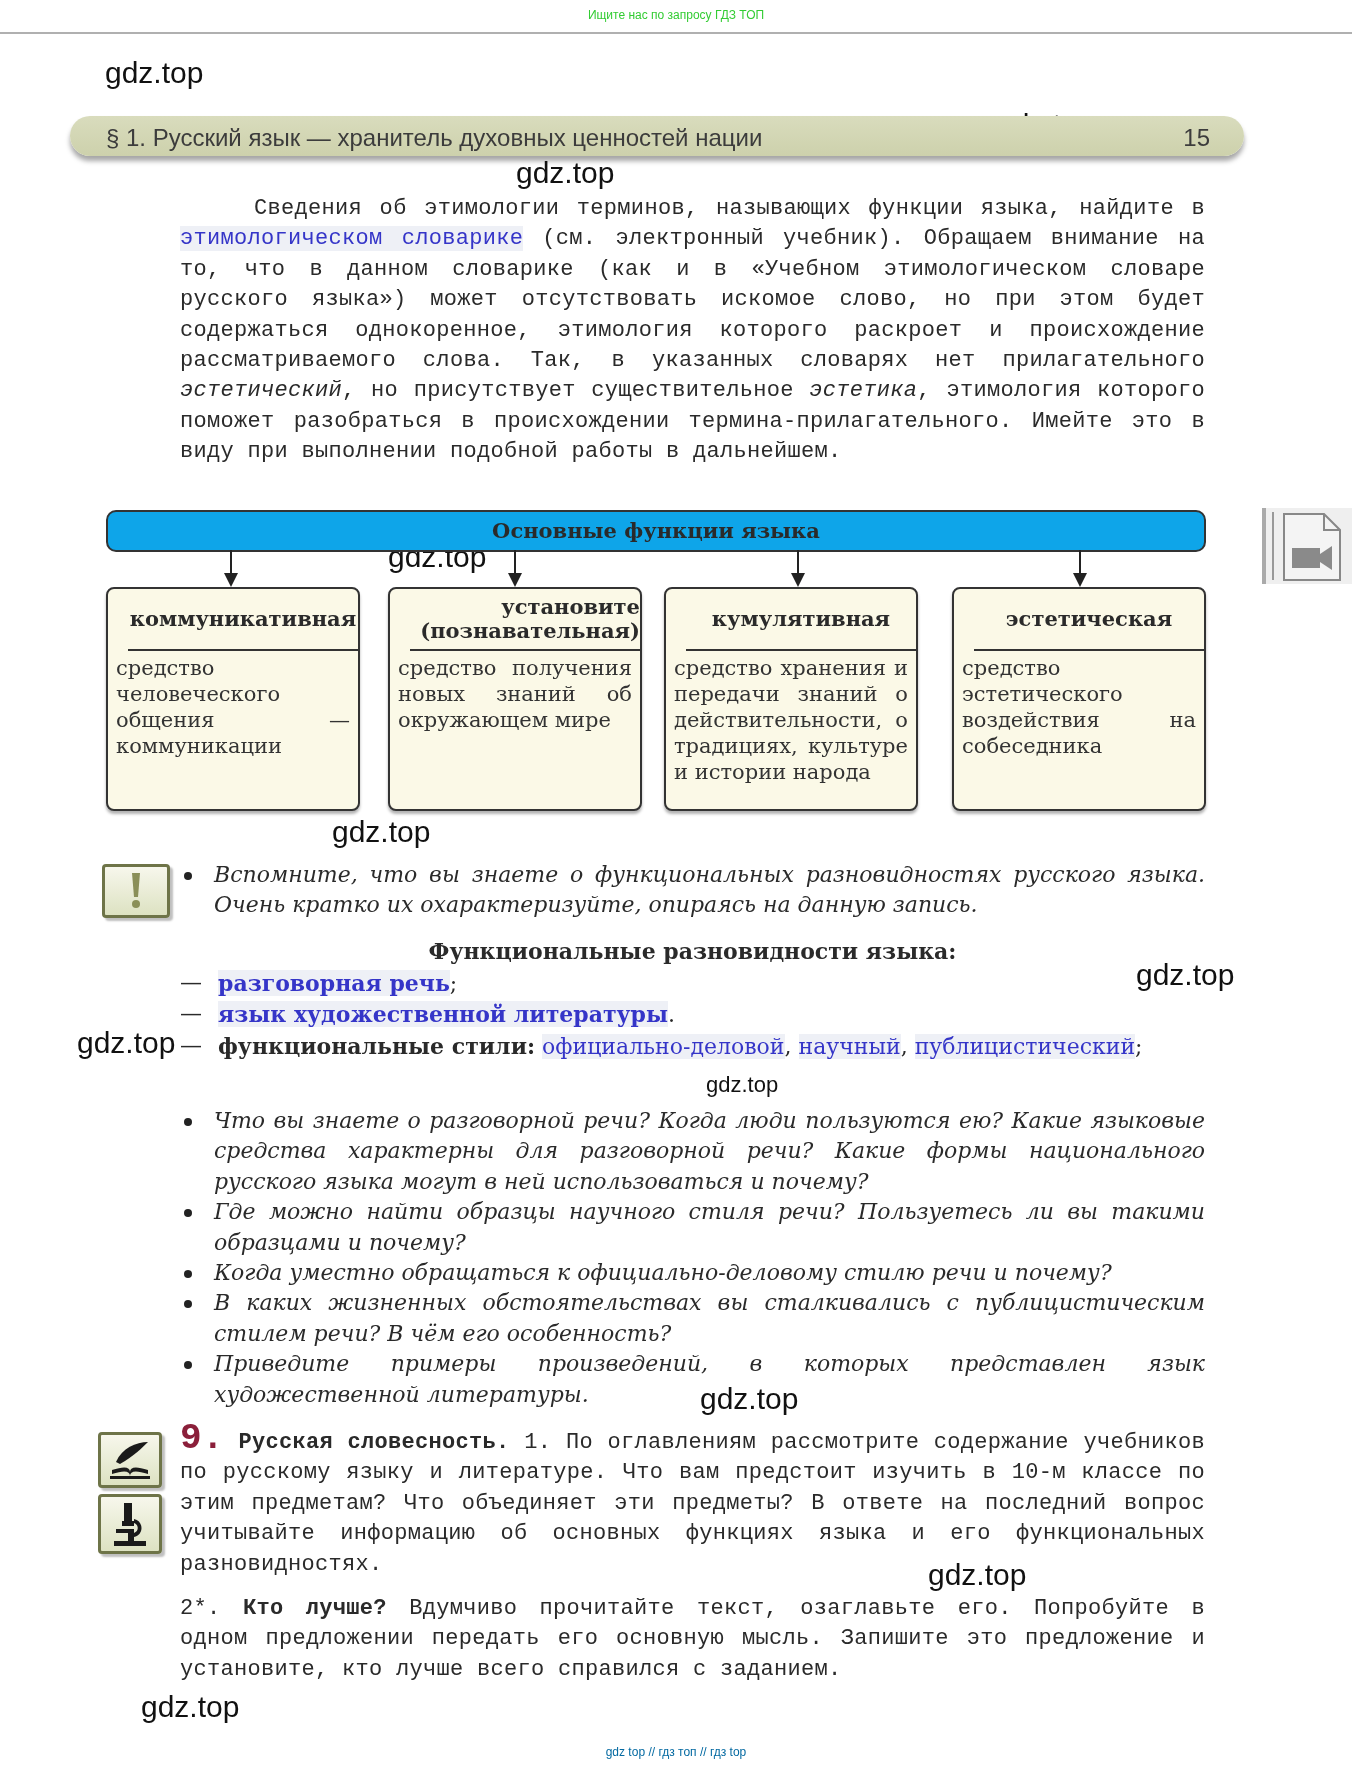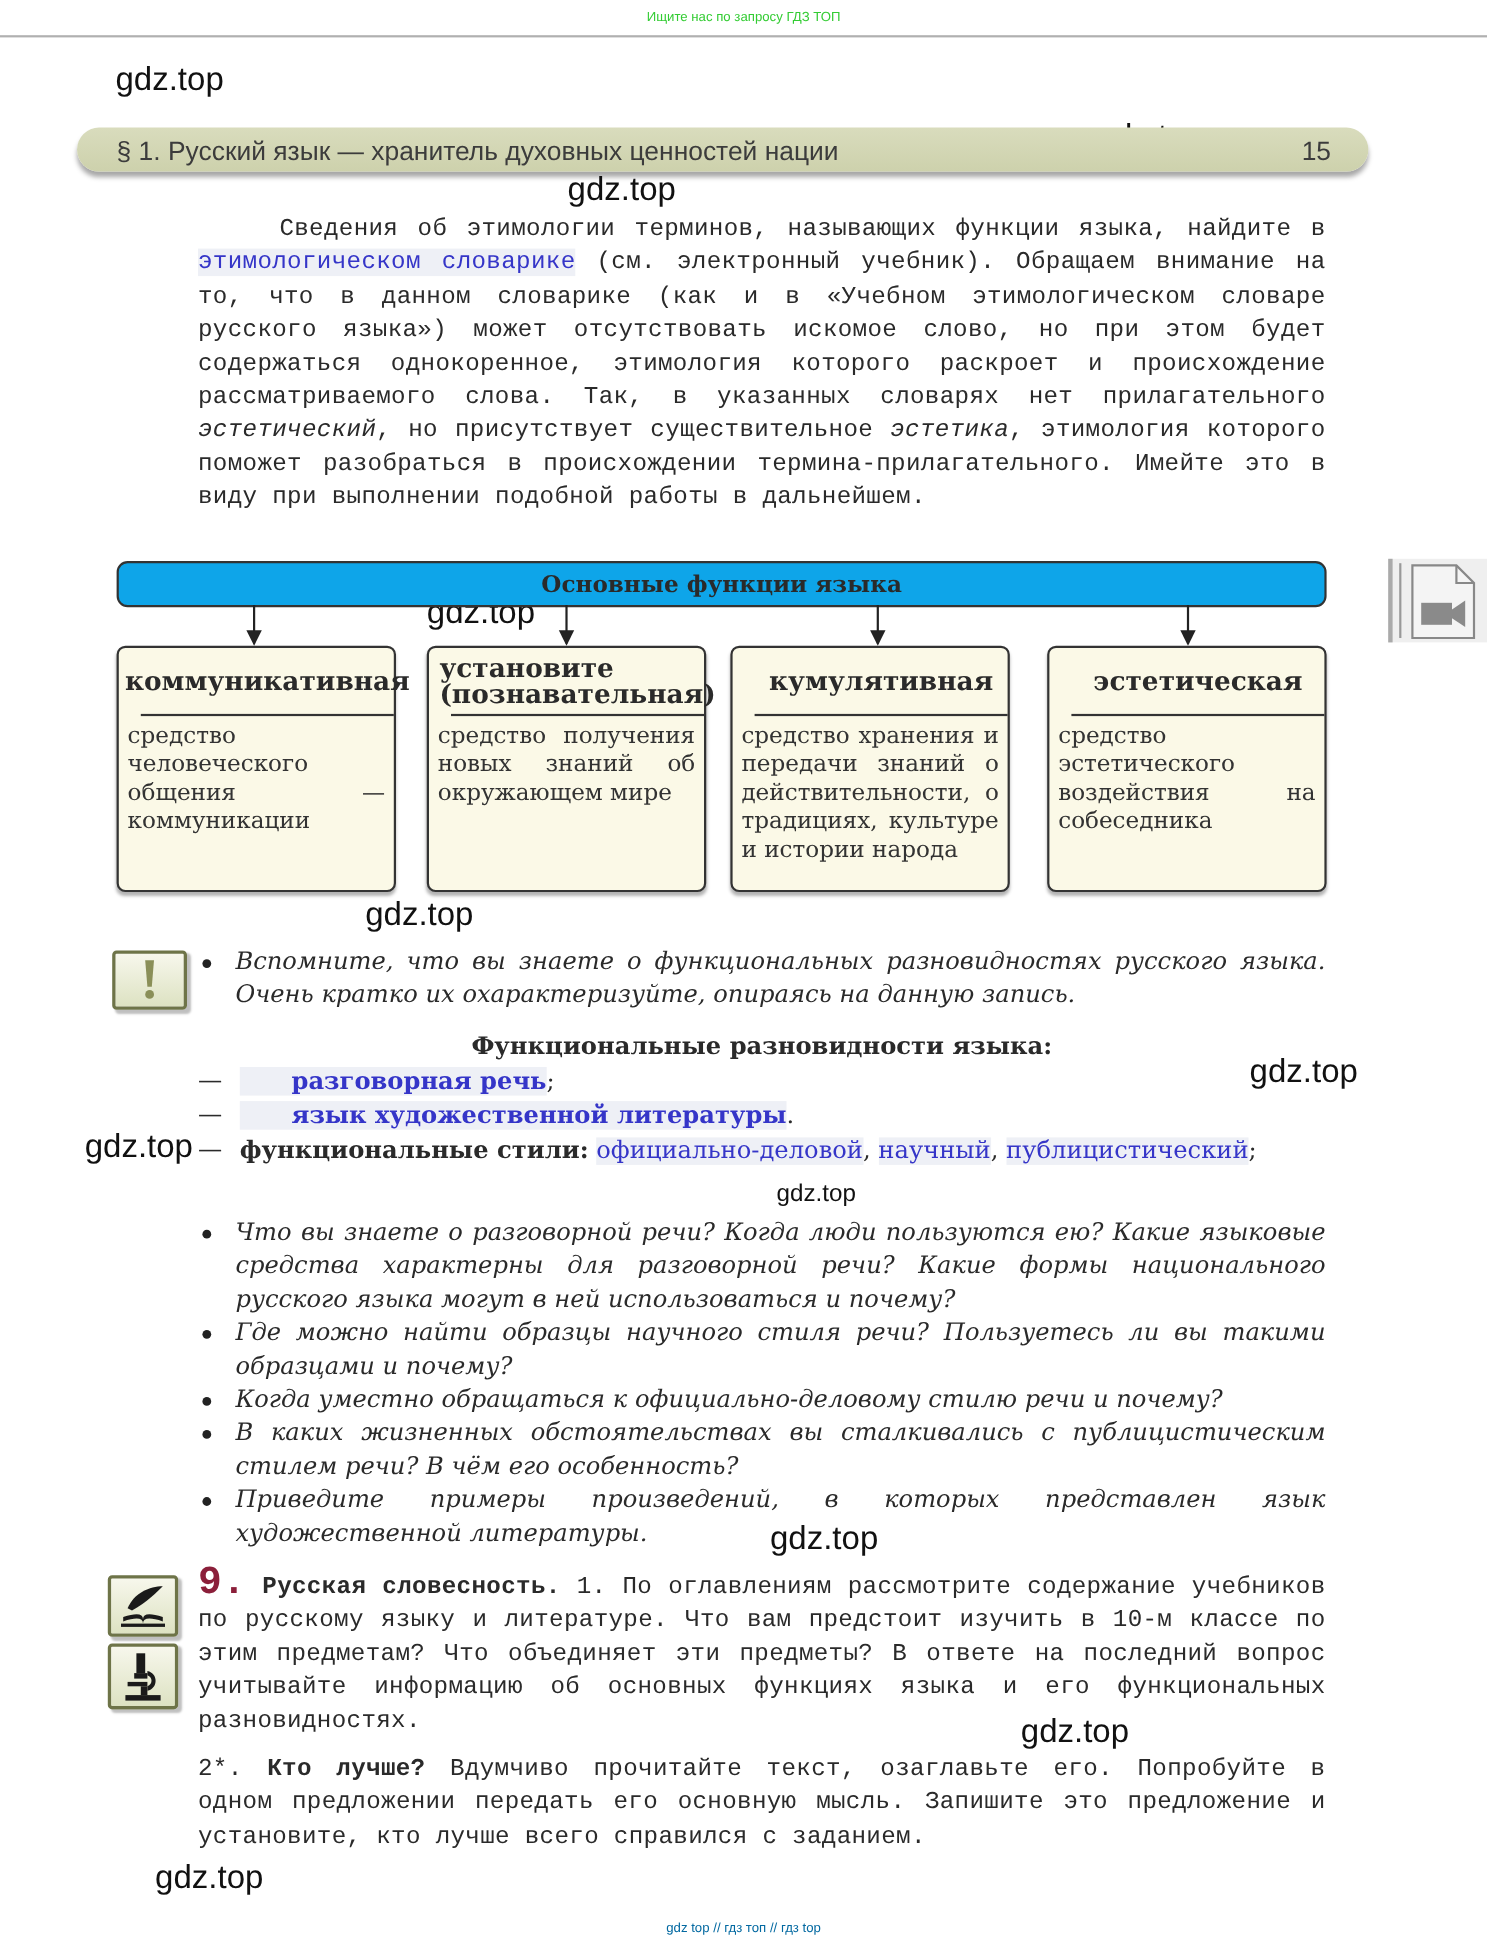--- a/index.html
+++ b/index.html
@@ -53,21 +53,21 @@
     border-top: 14px solid #222;
   }
   .fbox {
     position: absolute; top: 587px; width: 250px; height: 220px;
     background: #fbf9e7; border: 2.5px solid #333; border-radius: 8px;
     box-shadow: 0 3px 3px rgba(0,0,0,0.3);
   }
   .fbox-head {
     height: 60px; border-bottom: 2px solid #333;
     display: flex; align-items: center; justify-content: center;
-    text-align: left; font-weight: bold; font-size: 24px; line-height: 24px; margin-left: 20px;
+    text-align: right; font-weight: bold; font-size: 21px; line-height: 24px; margin-left: 20px;
   }
   .fbox-body {
     padding: 4px 8px 0 8px; font-size: 21px; line-height: 26px;
     text-align: justify; color: #333;
   }
 
   .icon-box {
     position: absolute; background: linear-gradient(#f7f7ec, #dde2c2);
     border: 3px solid #6e7448; border-radius: 4px;
     box-shadow: 3px 3px 2px rgba(0,0,0,0.25);
@@ -76,21 +76,21 @@
   .bullet-list { position: absolute; left: 180px; width: 1025px; font-size: 22px; line-height: 30.4px; }
   .bullet { position: relative; padding-left: 34px; text-align: justify; font-style: italic; }
   .bullet::before {
     content: ""; position: absolute; left: 4px; top: 12px; width: 8px; height: 8px;
     border-radius: 50%; background: #222;
   }
   .center-head { position: absolute; left: 180px; width: 1025px; text-align: center; font-weight: bold; font-size: 22px; }
   .dash-list { position: absolute; left: 180px; width: 1025px; font-size: 22px; line-height: 30.4px; }
   .dash-list .dl { position: relative; padding-left: 38px; text-align: justify; }
   .dash-list .dl::before { content: "—"; position: absolute; left: 0; top: 0; }
-  .dash-list .blue { color: #3535c8; background: #eef0f6; font-weight: bold; padding-left: 47px; }
+  .dash-list .blue { color: #3535c8; background: #eef0f6; font-weight: bold; }
   .dash-list .bluen { color: #3535c8; background: #eef0f6; }
   .bold { font-weight: bold; }
   .task-num { color: #8b1f3a; font-size: 36px; font-weight: bold; }
 
   .side-tab {
     position: absolute; left: 1262px; top: 508px; width: 90px; height: 76px;
     background: #efefef; border-left: 4px solid #aaa;
   }
   .footer {
     position: absolute; left: 0; width: 1352px; top: 1745px; text-align: center;

